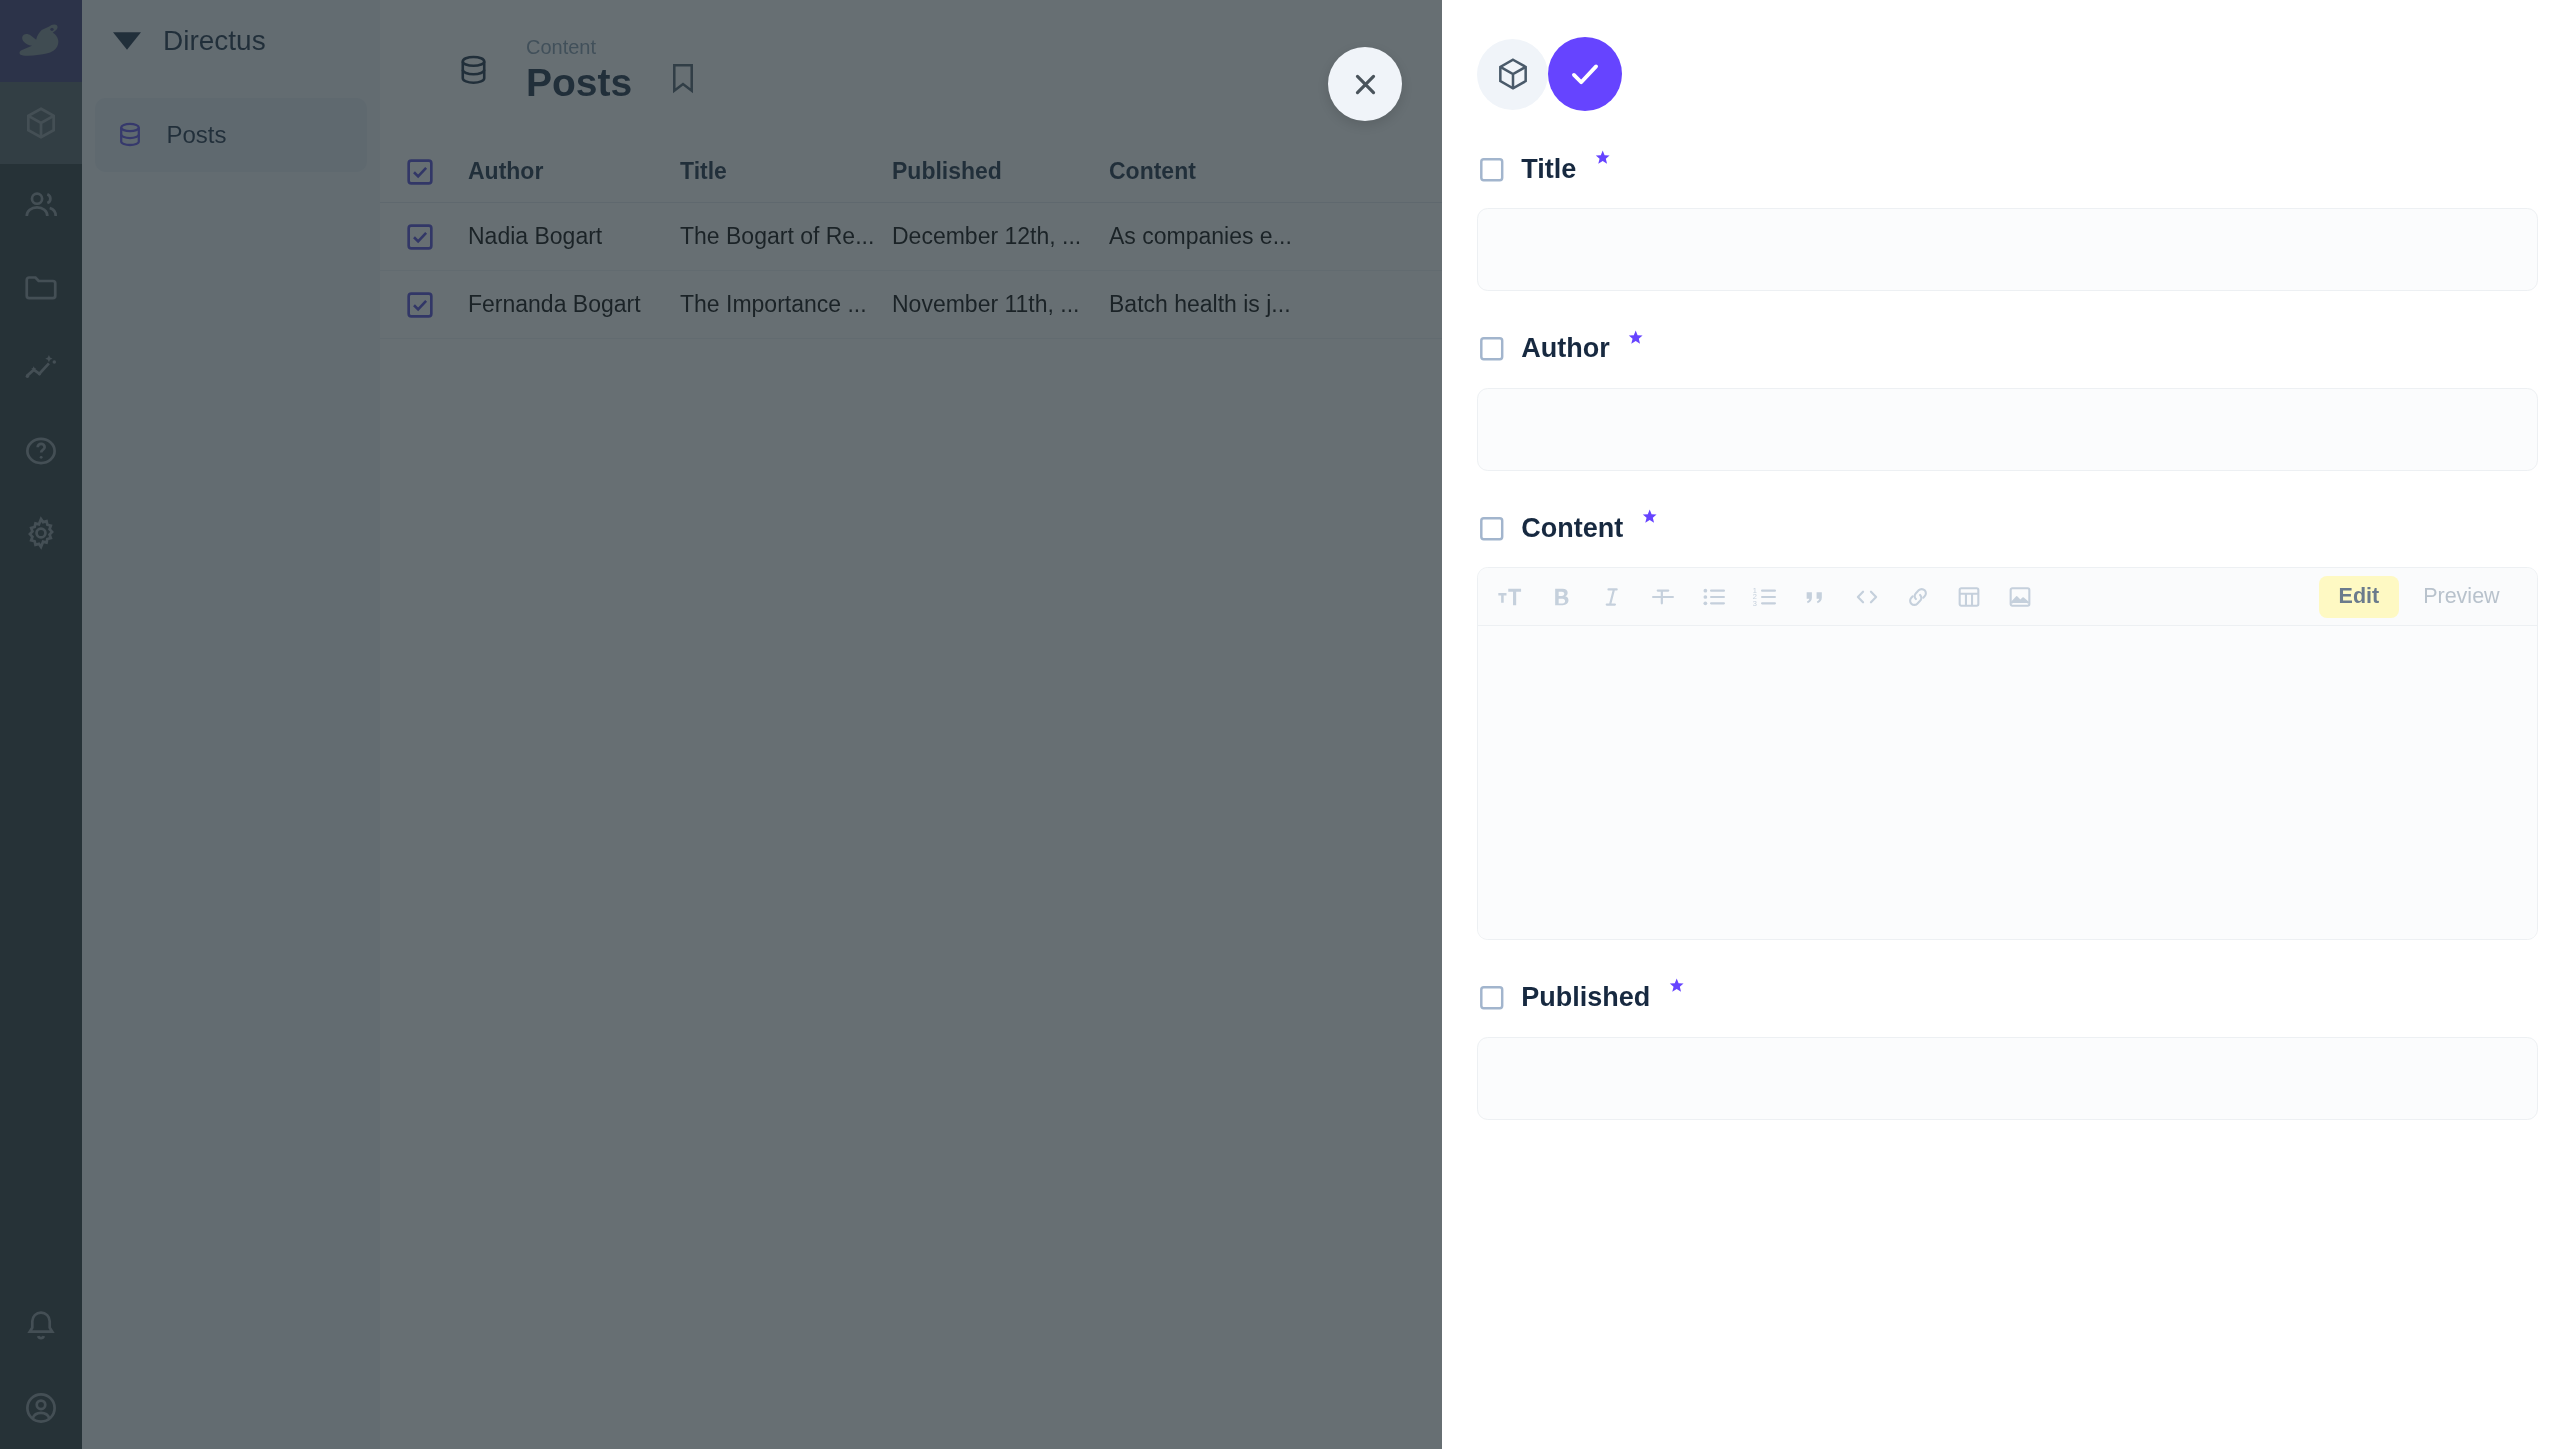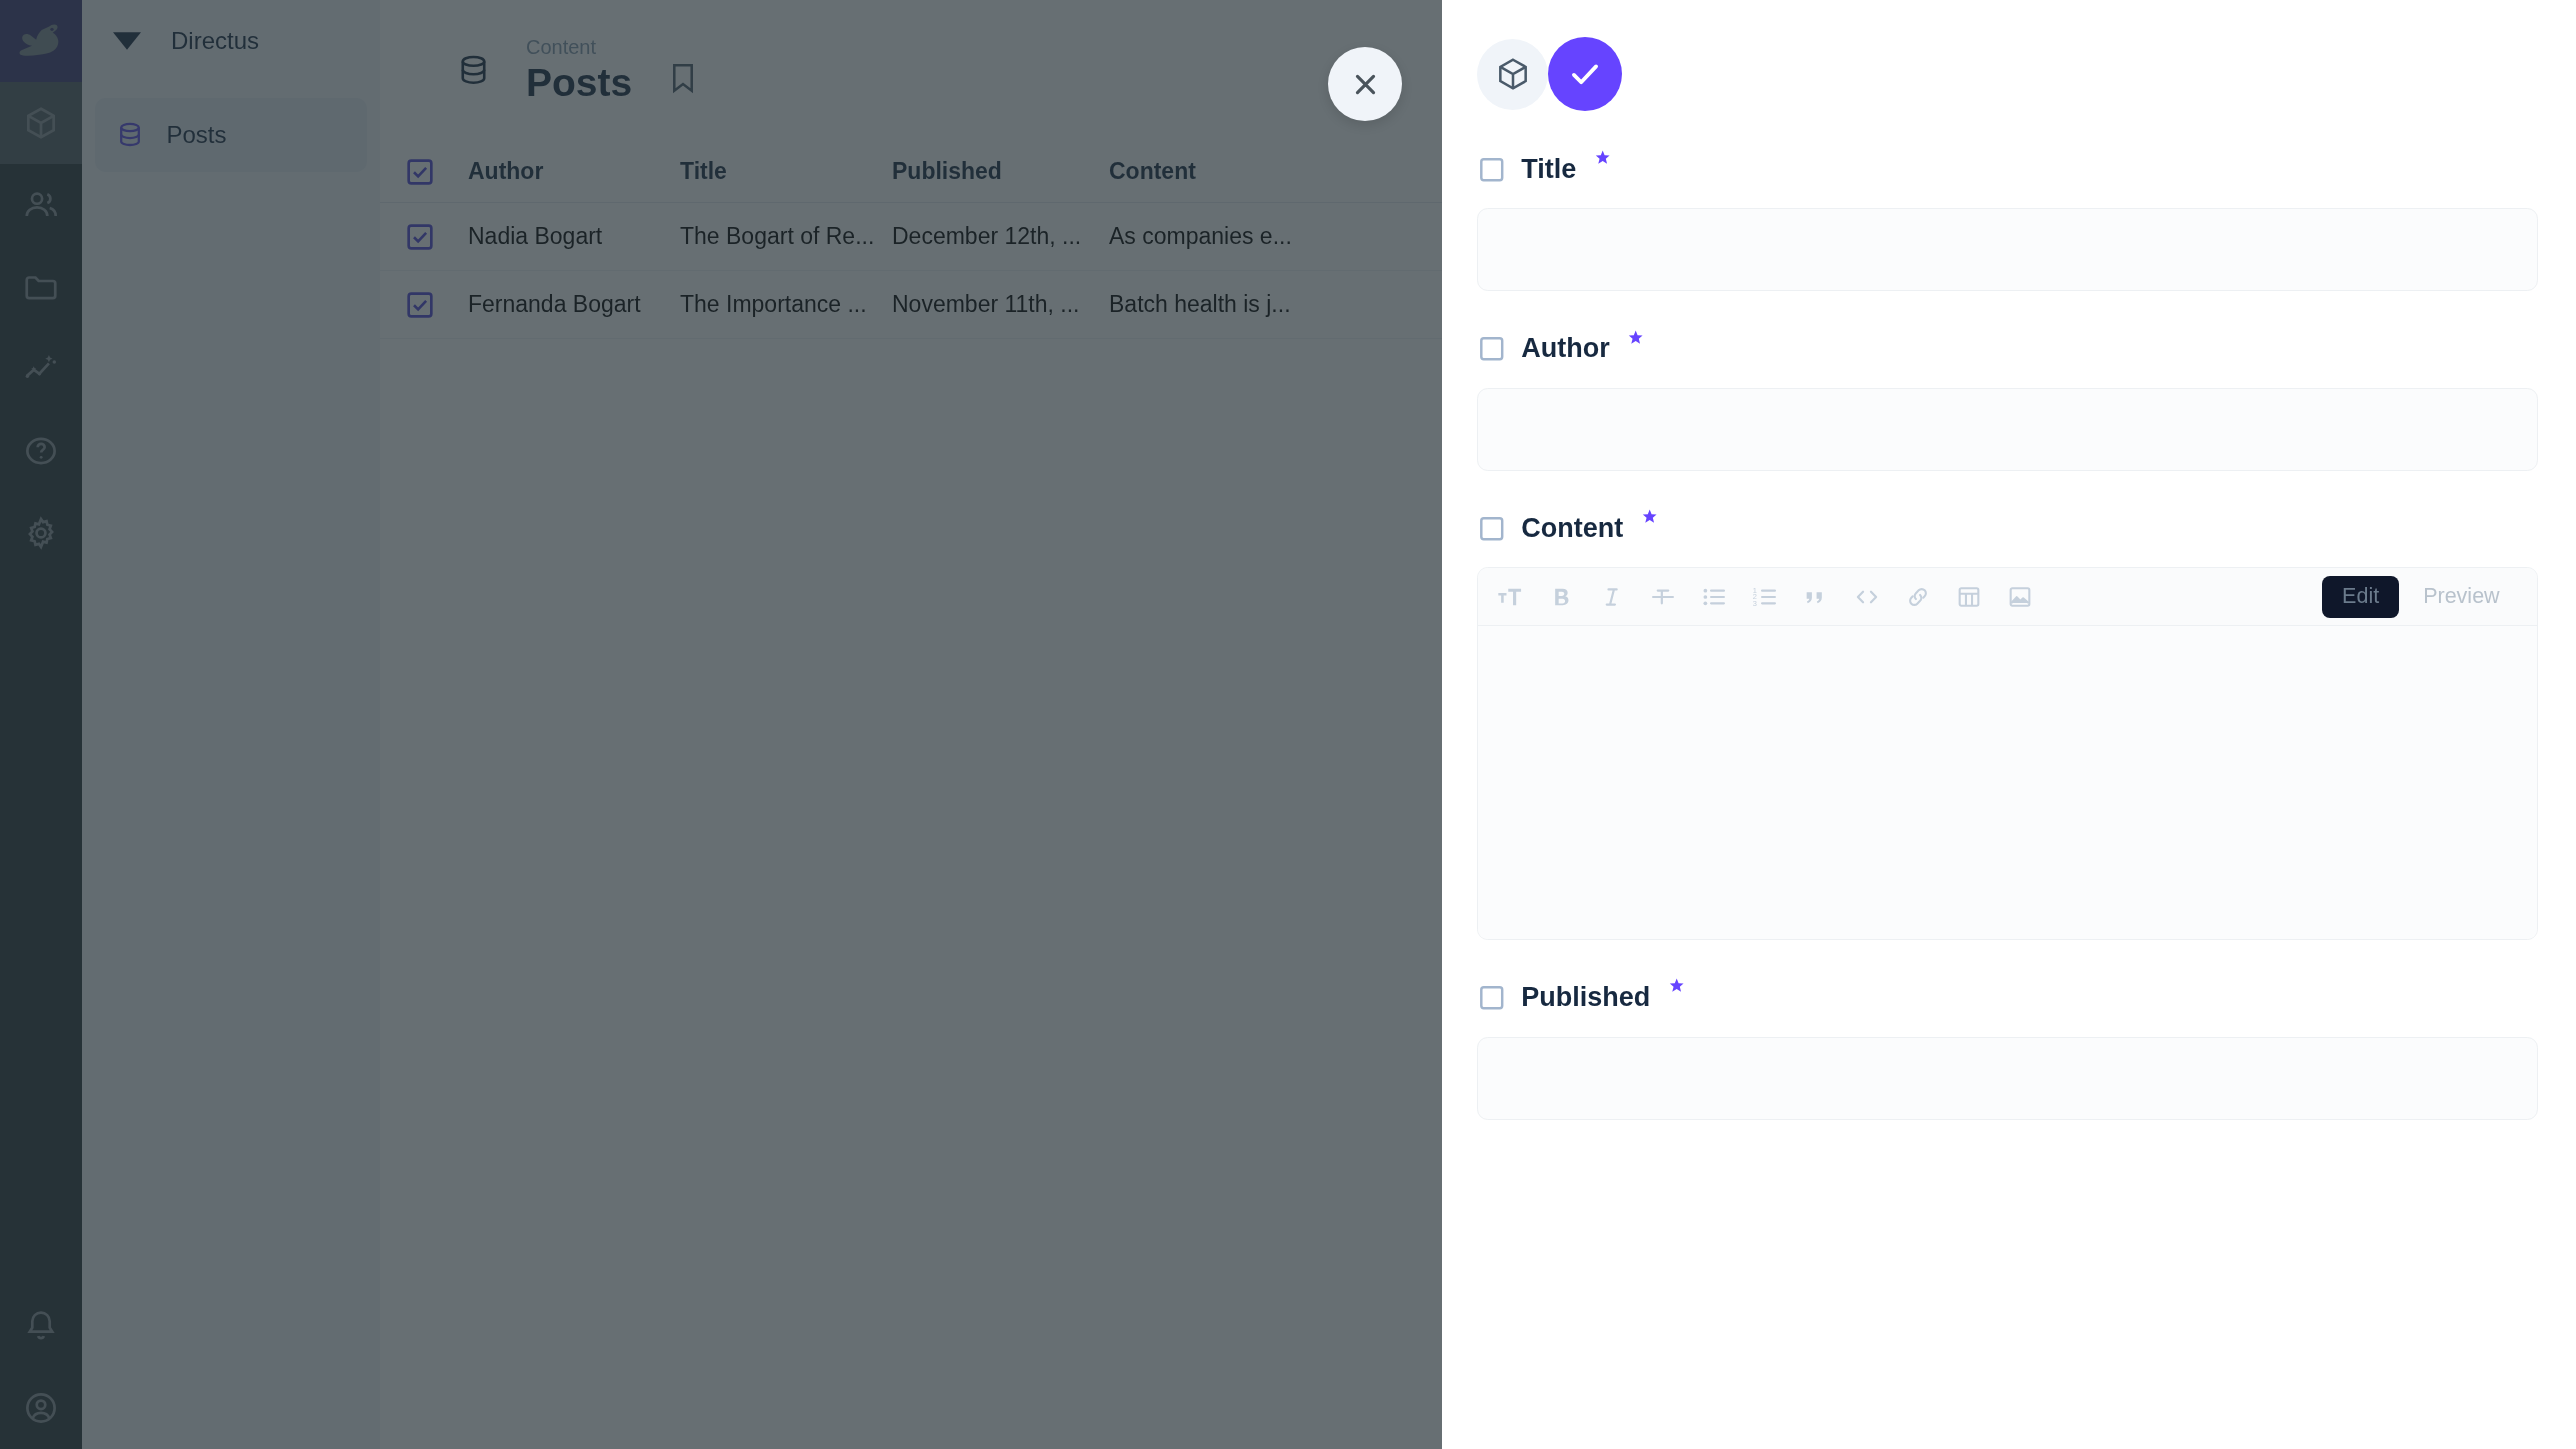--- a/index.html
+++ b/index.html
@@ -35,21 +35,21 @@
 
   
   .nav-sidebar {
     position: absolute; left: 82px; top: 0; width: 298px; height: 1449px;
     background: #F0F4F9;
   }
   .nav-header {
     height: 82px; display: flex; align-items: center; padding-left: 28px; gap: 19px;
   }
   .nav-header .proj-dot svg { width: 34px; height: 28px; }
-  .nav-proj-name { font-size: 24px; color: #172940; font-weight: 400; margin-left: 8px; }
+  .nav-proj-name { font-size: 28px; color: #172940; font-weight: 400; }
   .nav-section { padding: 16px 13.4px 0 13.4px; }
   .nav-item {
     height: 74px; border-radius: 10.7px; display: flex; align-items: center;
     padding: 0 19px; gap: 20px;
   }
   .nav-item.active { background: #E4EAF1; }
   .nav-item .nav-ico svg { width: 32px; height: 32px; display: block; }
   .nav-item-label { font-size: 24px; color: #172940; }
 
   
@@ -147,21 +147,21 @@
   }
   .tb-btn svg { width: 28px; height: 28px; }
   .tb-spacer { flex: 1 1 auto; }
   .seg {
     display: flex; align-items: center; gap: 4px; padding-right: 10.7px;
   }
   .seg-btn {
     height: 42px; padding: 0 20px; border-radius: 8px;
     display: flex; align-items: center; font-size: 21.5px; color: #B8C2CC;
   }
-  .seg-btn.active { background: #0f172a; color: #6B7B8C; font-weight: 400; }
+  .seg-btn.active { background: #fef9c3; color: #6B7B8C; font-weight: 700; }
   .rte-area { height: 313px; background: #FBFCFD; }
 </style>
 </head>
 <body>
 
 <div id="app">
 
   <div class="bg-layer">
 
     <div class="module-bar">

